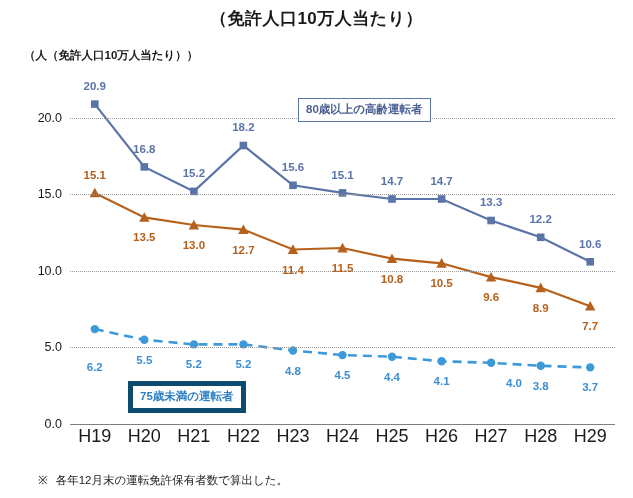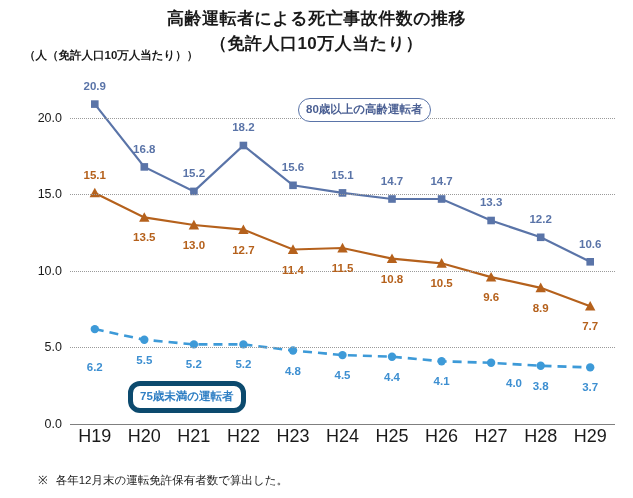--- a/index.html
+++ b/index.html
@@ -111,21 +111,20 @@
   .sU  { color: #3d8fd1; }
 
   .legend {
     position: absolute;
     box-sizing: border-box;
     background: #ffffff;
     font-size: 11.5px;
     font-weight: bold;
     white-space: nowrap;
     padding: 3px 7px 4px 7px;
-    border-radius: 12px;
   }
   .legend-80 {
     border: 1px solid #5a74a8;
     color: #4a5f93;
     left: 298px;
     top: 98px;
   }
   .legend-75 {
     border: 1px solid #c1741f;
     color: #b5611c;
@@ -138,21 +137,20 @@
     left: 128px;
     top: 381px;
   }
 </style>
 </head>
 <body>
 
 <div id="page">
 
   <div class="title">
-    <div>高齢運転者による死亡事故件数の推移</div>
     <div>（免許人口10万人当たり）</div>
   </div>
 
   <div class="yaxis-unit">（人（免許人口10万人当たり））</div>
 
   <div id="plot">
     <svg id="svg-lines" viewBox="0 0 545 352" preserveAspectRatio="none">
         <polyline points="24.8,32.1 74.3,94.9 123.9,119.4 173.4,73.5 223.0,113.3 272.5,120.9 322.0,127.0 371.6,127.0 421.1,148.5 470.7,165.3 520.2,189.8" fill="none" stroke="#5a74a8" stroke-width="2.2"></polyline>
         <rect x="21.0" y="28.3" width="7.6" height="7.6" fill="#5a74a8"></rect>
         <rect x="70.5" y="91.1" width="7.6" height="7.6" fill="#5a74a8"></rect>

